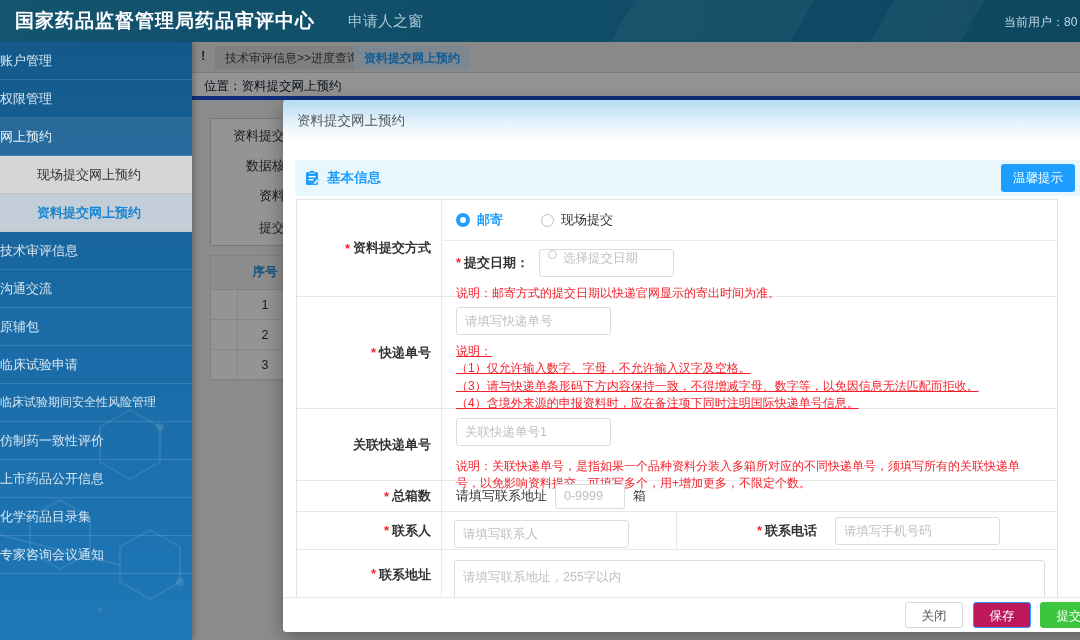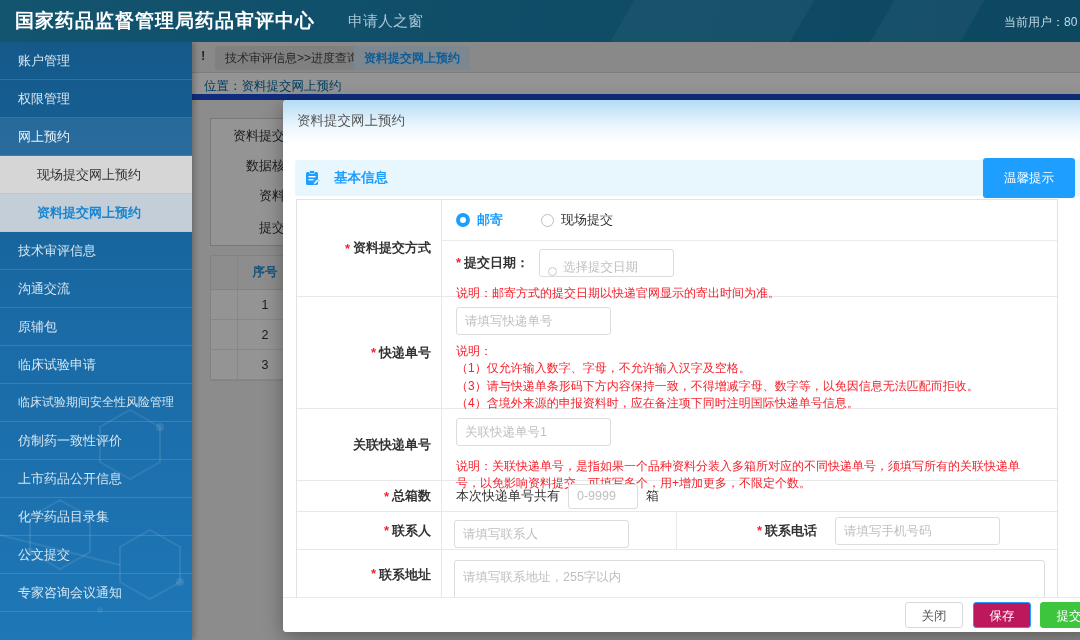--- a/index.html
+++ b/index.html
@@ -13,79 +13,79 @@
   .hdr-title{position:absolute;left:15px;top:8px;font-size:19px;font-weight:bold;color:#fff;letter-spacing:1px;text-align:center;}
   .hdr-portal{position:absolute;left:348px;top:12px;font-size:15px;color:#a9c6d6;}
   .hdr-user{position:absolute;left:1004px;top:14px;font-size:12px;color:#c4dae6;white-space:nowrap;}
 
   
   .sidebar{position:absolute;left:0;top:42px;width:192px;height:598px;z-index:8;
     background:linear-gradient(180deg,#14598a 0%,#1a6aa5 45%,#1e77b6 100%);
     box-shadow:2px 0 6px rgba(0,0,0,0.28);overflow:hidden;}
   .sidebar svg.deco{position:absolute;left:0;bottom:0;pointer-events:none;}
   .menu{position:relative;}
-  .menu-item{height:38px;line-height:37px;padding-left:18px;font-size:13px;color:#d6e6f2;
+  .menu-item{height:38px;line-height:37px;font-size:13px;color:#d6e6f2;
     border-bottom:1px solid rgba(255,255,255,0.13);white-space:nowrap;cursor:pointer;}
   .menu-item.small{font-size:12px;}
   .menu-item.parent-active{background:rgba(255,255,255,0.08);color:#e8f3fb;}
   .menu-item.sub{padding-left:37px;background:#d6d6d6;color:#333;border-bottom:1px solid #c6c6c6;}
   .menu-item.sub.active{background:#c3ced9;color:#1886d1;font-weight:bold;}
 
   
   .content{position:absolute;left:192px;top:42px;width:888px;height:598px;background:#f2f2f2;overflow:hidden;}
   .tabbar{position:absolute;left:0;top:0;width:888px;height:31px;background:#ededed;border-bottom:1px solid #d8d8d8;}
   .tab-alert{position:absolute;left:9px;top:6px;font-size:13px;font-weight:bold;color:#444;}
   .tab{position:absolute;top:4px;height:24px;line-height:24px;padding:0 10px;font-size:12px;
     border-radius:2px;background:#dcdcdc;color:#444;cursor:pointer;white-space:nowrap;}
   .tab.t1{left:23px;}
   .tab.t2{left:162px;background:#d7e9f7;color:#1E9FFF;font-weight:bold;}
   .breadcrumb{position:absolute;left:0;top:31px;width:888px;height:27px;line-height:27px;background:#fff;
-    border-bottom:6px solid #1d4ed8;padding-left:12px;font-size:12.5px;color:#0369a1;}
+    border-bottom:4px solid #1d4ed8;padding-left:12px;font-size:12.5px;color:#0f172a;}
 
   
   .bg-form{position:absolute;left:18px;top:76px;width:380px;height:128px;background:#fff;border:1px solid #cfcfcf;}
   .bg-form span{position:absolute;font-size:13px;color:#333;white-space:nowrap;}
   .bg-table{position:absolute;left:18px;top:213px;width:380px;background:#fff;border:1px solid #e0e0e0;}
   .bg-thead{display:flex;height:34px;background:#f3f3f3;border-bottom:1px solid #e0e0e0;}
   .bg-row{display:flex;height:30px;border-bottom:1px solid #e8e8e8;background:#fff;}
   .bg-c0{width:27px;border-right:1px solid #e8e8e8;}
   .bg-c1{width:55px;border-right:1px solid #e8e8e8;display:flex;align-items:center;justify-content:center;
     font-size:12.5px;color:#333;}
   .bg-thead .bg-c1{color:#2a8fd4;font-weight:bold;}
   .overlay{position:absolute;left:0;top:0;width:888px;height:598px;background:rgba(0,0,0,0.42);z-index:5;}
 
   
   .modal{position:absolute;left:91px;top:58px;width:812px;height:532px;background:#fff;z-index:10;
     border-radius:4px;box-shadow:0 5px 20px rgba(0,0,0,0.35);}
   .modal-title{height:42px;line-height:42px;padding-left:14px;font-size:13.5px;color:#555;
     border-radius:4px 4px 0 0;background:linear-gradient(180deg,#b4dcf3 0%,#e9f5fd 60%,#ffffff 100%);}
   .section-bar{margin:18px 12px 0;height:36px;background:#e8f6fe;border-radius:3px;
     display:flex;align-items:center;padding:0 8px 0 10px;}
-  .section-bar .s-label{margin-left:14px;color:#1E9FFF;font-weight:bold;font-size:13.5px;}
-  .tips-btn{margin-left:auto;height:40px;line-height:28px;padding:0 21px;background:#1E9FFF;color:#fff;
+  .section-bar .s-label{margin-left:7px;color:#1E9FFF;font-weight:bold;font-size:13.5px;}
+  .tips-btn{margin-left:auto;height:28px;line-height:28px;padding:0 12px;background:#1E9FFF;color:#fff;
     font-size:12.5px;border:none;border-radius:3px;cursor:pointer;}
 
   .ftable{position:relative;margin:3px 13px 0;width:762px;height:398px;overflow:hidden;
     border:1px solid #e2e2e2;border-bottom:none;}
   .frow{display:flex;border-bottom:1px solid #e8e8e8;}
   .lbl{width:145px;border-right:1px solid #e8e8e8;display:flex;align-items:center;justify-content:flex-end;
     padding-right:10px;font-size:13px;font-weight:bold;color:#333;flex-shrink:0;}
   .star{color:#f5222d;margin-right:3px;font-weight:bold;}
   .fcell{flex:1;min-width:0;}
   .r1{height:97px;}
   .r1 .subA{height:41px;border-bottom:1px solid #ebebeb;display:flex;align-items:center;padding-left:14px;}
   .radio-on{width:14px;height:14px;border-radius:50%;border:4px solid #1E9FFF;background:#fff;flex-shrink:0;}
   .radio-off{width:13px;height:13px;border-radius:50%;border:1px solid #bdbdbd;background:#fff;flex-shrink:0;}
   .radio-lbl{margin:0 0 0 7px;font-size:13px;}
   .radio-lbl.on{color:#1E9FFF;font-weight:bold;}
   .radio-lbl.off{color:#333;margin-right:0;}
   .radio-gap{width:38px;}
   .r1 .subB{display:flex;align-items:center;padding:8px 0 4px 14px;}
   .subB .dlabel{font-size:13px;font-weight:bold;color:#333;margin-right:10px;}
-  .date-box{width:135px;height:28px;border:1px solid #dcdcdc;border-radius:3px;display:flex;align-items:flex-end;padding:0 8px;background:#fff;cursor:text;}
+  .date-box{width:135px;height:28px;border:1px solid #dcdcdc;border-radius:3px;display:flex;align-items:flex-start;padding:0 8px;background:#fff;cursor:text;}
   .clock-ico{width:9px;height:9px;border:1px solid #c9c9c9;border-radius:50%;margin-right:6px;flex-shrink:0;}
   .date-box .ph{font-size:12.5px;color:#bfbfbf;white-space:nowrap;}
   .note{font-size:12px;color:#f5222d;line-height:1.45;}
   .r1 .subC{padding:4px 0 0 14px;}
   .r2{height:112px;}
   .r2 .fcell{padding:10px 14px 0 14px;}
   .r3{height:72px;}
   .r3 .fcell{padding:9px 14px 0 14px;}
   .r4{height:31px;}
   .r4 .fcell{display:flex;align-items:center;padding-left:14px;font-size:13px;color:#333;}
@@ -99,21 +99,21 @@
   .r6 .fcell{padding:10px 12px;}
   .txt-input{height:28px;border:1px solid #dcdcdc;border-radius:3px;padding:0 8px;font-size:12.5px;color:#333;
     font-family:"Liberation Sans","DejaVu Sans",sans-serif;outline:none;background:#fff;}
   .txt-input::placeholder,.area-input::placeholder{color:#bfbfbf;}
   .w150{width:155px;margin-top:0;}
   .w70{width:70px;height:25px;margin:0 8px;}
   .w175{width:175px;margin-left:12px;margin-top:7px;}
   .w165{width:165px;margin-left:8px;}
   .area-input{width:591px;height:110px;border:1px solid #dcdcdc;border-radius:3px;padding:8px;font-size:12.5px;
     color:#333;resize:none;font-family:"Liberation Sans","DejaVu Sans",sans-serif;outline:none;}
-  .mnote{margin-top:8px;}
+  .mnote{margin-top:8px;text-decoration:underline;}
   .modal-footer{position:absolute;left:0;bottom:0;width:812px;height:35px;background:#fff;
     border-top:1px solid #e9e9e9;border-radius:0 0 4px 4px;}
   .fbtn{position:absolute;top:4px;width:58px;height:26px;border-radius:3px;font-size:12.5px;cursor:pointer;
     border:1px solid #d9d9d9;background:#fff;color:#555;text-align:center;line-height:24px;
     font-family:"Liberation Sans","DejaVu Sans",sans-serif;}
   .fbtn.close{left:622px;}
   .fbtn.save{left:690px;background:#be185d;border-color:#1E9FFF;color:#fff;}
   .fbtn.submit{left:757px;background:#3EC53E;border-color:#3EC53E;color:#fff;}
 </style>
 </head>
@@ -135,21 +135,20 @@
     <div class="menu-item sub">现场提交网上预约</div>
     <div class="menu-item sub active">资料提交网上预约</div>
     <div class="menu-item">技术审评信息</div>
     <div class="menu-item">沟通交流</div>
     <div class="menu-item">原辅包</div>
     <div class="menu-item">临床试验申请</div>
     <div class="menu-item small">临床试验期间安全性风险管理</div>
     <div class="menu-item">仿制药一致性评价</div>
     <div class="menu-item">上市药品公开信息</div>
     <div class="menu-item">化学药品目录集</div>
-    <div class="menu-item">公文提交</div>
     <div class="menu-item">专家咨询会议通知</div>
   </div>
   <svg class="deco" width="192" height="260" viewBox="0 0 192 260">
     <g fill="none" stroke="rgba(255,255,255,0.09)" stroke-width="2">
       <polygon points="130,30 160,47 160,82 130,99 100,82 100,47"></polygon>
       <polygon points="60,120 90,137 90,172 60,189 30,172 30,137"></polygon>
       <polygon points="150,150 180,167 180,202 150,219 120,202 120,167"></polygon>
       <line x1="90,155" y1="155" x2="120" y2="185"></line>
       <circle cx="160" cy="47" r="4" fill="rgba(255,255,255,0.10)" stroke="none"></circle>
       <circle cx="30" cy="172" r="4" fill="rgba(255,255,255,0.10)" stroke="none"></circle>
@@ -262,21 +261,21 @@
           <div class="note" style="margin-top:12px;">说明：关联快递单号，是指如果一个品种资料分装入多箱所对应的不同快递单号，须填写所有的关联快递单号，以免影响资料提交，可填写多个，用+增加更多，不限定个数。</div>
         </div>
       </div>
 
       <div class="frow r4">
         <div class="lbl">
           <span class="star">*</span>
           <span>总箱数</span>
         </div>
         <div class="fcell">
-          <span>本次快递单号共有</span>
+          <span>请填写联系地址</span>
           <input class="txt-input w70" placeholder="0-9999" style="">
           <span>箱</span>
         </div>
       </div>
 
       <div class="frow r5">
         <div class="lbl">
           <span class="star">*</span>
           <span>联系人</span>
         </div>

